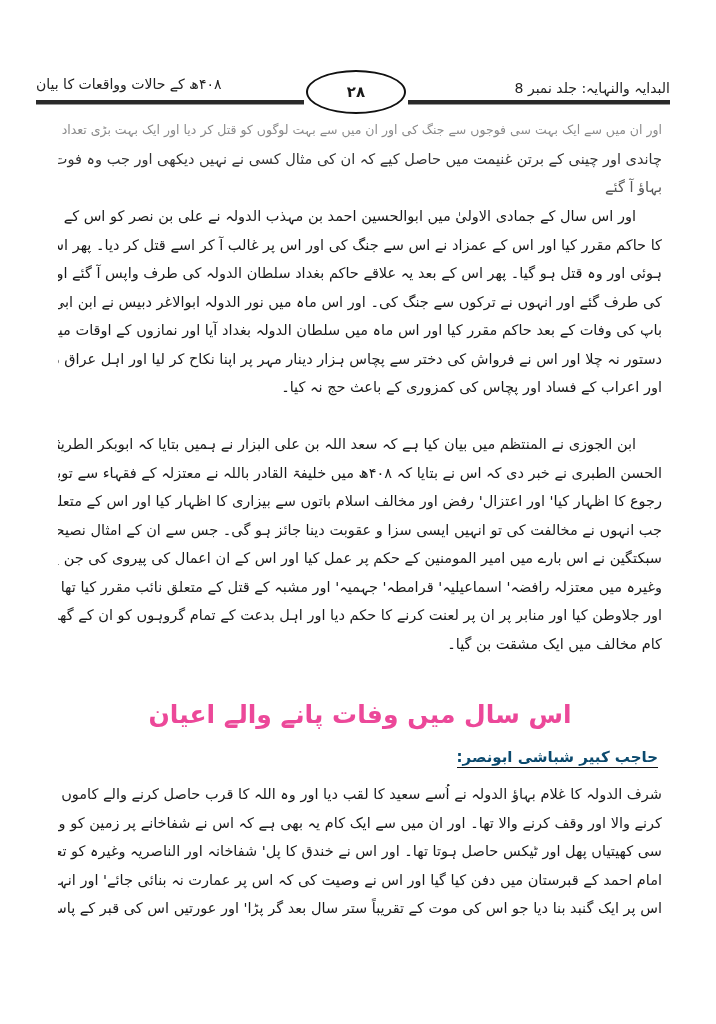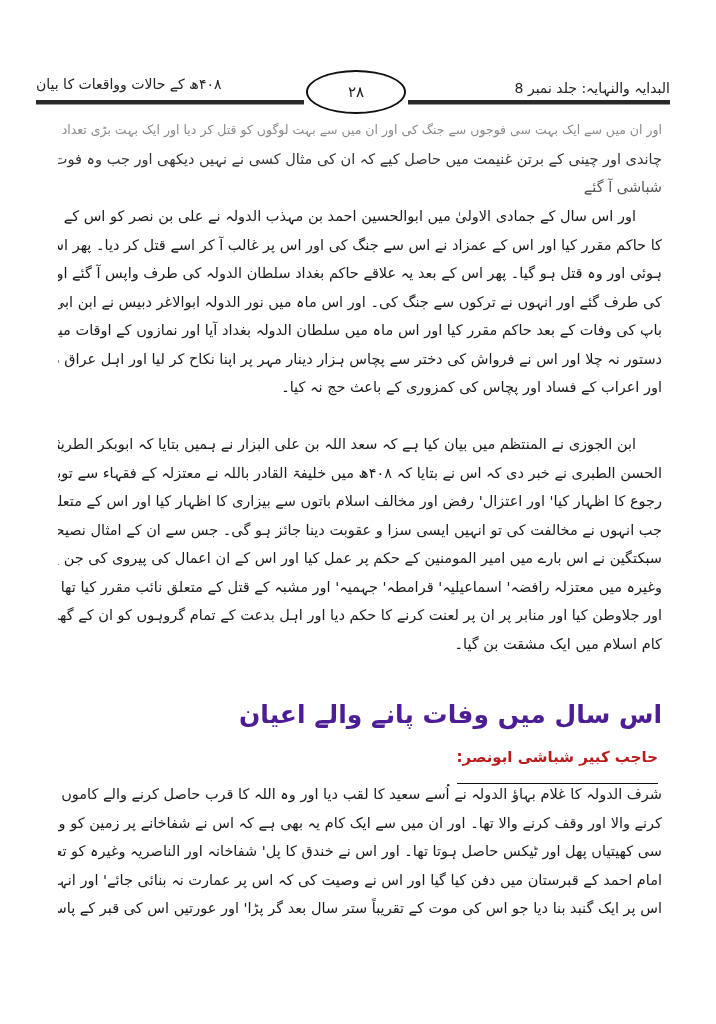--- a/index.html
+++ b/index.html
@@ -19,44 +19,44 @@
     position: absolute; left: 0; top: 6px; width: 268px; text-align: left;
     direction: rtl; font-size: 14px; color: #222; white-space: nowrap;
   }
   .rule { position: absolute; top: 30px; height: 4px; background: #2a2a2a; border-bottom: 1px solid #999; }
   .rule.left { left: 0; width: 268px; }
   .rule.right { right: 0; width: 262px; }
   .oval {
     position: absolute; left: 270px; top: 0px; width: 96px; height: 40px;
     border: 2px solid #111; border-radius: 50%;
     display: flex; align-items: center; justify-content: center;
-    font-size: 15px; font-weight: normal; direction: rtl;
+    font-size: 15px; font-weight: bold; direction: rtl;
   }
 
   
   .content { position: absolute; left: 58px; width: 604px; direction: rtl; }
   .line {
     height: 28.5px; line-height: 28.5px; font-size: 14.5px; text-align: justify;
     text-align-last: justify; white-space: nowrap; overflow: hidden; direction: rtl;
   }
   .line.last { text-align-last: right; }
   .line.faded { color: #8a8a8a; font-size: 12.5px; }
   .line.indent { padding-right: 26px; }
   .blk1 { top: 116px; }
   .blk2 { top: 202px; }
   .blk3 { top: 430px; }
 
   .section-title {
-    position: absolute; top: 700px; left: 58px; width: 604px; text-align: right;
-    direction: rtl; font-size: 25px; font-weight: bold; color: #4c1d95;
+    position: absolute; top: 700px; left: 58px; width: 604px; text-align: center;
+    direction: rtl; font-size: 25px; font-weight: bold; color: #ec4899;
   }
   .sub-title {
     position: absolute; top: 748px; right: 58px; direction: rtl;
-    font-size: 15px; font-weight: bold; color: #b91c1c;
-    border-bottom: 1.5px solid #111; padding-bottom: 17px;
+    font-size: 15px; font-weight: bold; color: #0c4a6e;
+    border-bottom: 1.5px solid #111; padding-bottom: 1px;
   }
   .blk4 { top: 780px; }
 </style>
 </head>
 <body>
 
 <div class="page">
 
   <div class="header">
     <div class="hdr-right">البدایہ والنہایہ: جلد نمبر 8</div>
@@ -64,42 +64,42 @@
     <div class="oval">
       <span>۲۸</span>
     </div>
     <div class="rule left"></div>
     <div class="hdr-left">۴۰۸ھ کے حالات وواقعات کا بیان</div>
   </div>
 
   <div class="content blk1">
     <div class="line faded">اور ان میں سے ایک بہت سی فوجوں سے جنگ کی اور ان میں سے بہت لوگوں کو قتل کر دیا اور ایک بہت بڑی تعداد کو قیدی بنا لیا اور سونے اور</div>
     <div class="line" style="color:#333">چاندی اور چینی کے برتن غنیمت میں حاصل کیے کہ ان کی مثال کسی نے نہیں دیکھی اور جب وہ فوت ہو گیا تو مشرک بلاد شرقیہ پر</div>
-    <div class="line last" style="color:#555">شباشی آ گئے</div>
+    <div class="line last" style="color:#555">بہاؤ آ گئے</div>
   </div>
 
   <div class="content blk2">
     <div class="line indent">اور اس سال کے جمادی الاولیٰ میں ابوالحسین احمد بن مہذب الدولہ نے علی بن نصر کو اس کے باپ کے بعد بلاد البطائح</div>
     <div class="line">کا حاکم مقرر کیا اور اس کے عمزاد نے اس سے جنگ کی اور اس پر غالب آ کر اسے قتل کر دیا۔ پھر اس کی مدت بھی اس پر دراز نہ</div>
     <div class="line">ہوئی اور وہ قتل ہو گیا۔ پھر اس کے بعد یہ علاقے حاکم بغداد سلطان الدولہ کی طرف واپس آ گئے اور عوام نے لالچ کیا' اور واسط</div>
     <div class="line">کی طرف گئے اور انہوں نے ترکوں سے جنگ کی۔ اور اس ماہ میں نور الدولہ ابوالاغر دبیس نے ابن ابی الحسن بن فرید کو اس کے</div>
     <div class="line">باپ کی وفات کے بعد حاکم مقرر کیا اور اس ماہ میں سلطان الدولہ بغداد آیا اور نمازوں کے اوقات میں طبل بجائے گئے اور یہ</div>
     <div class="line">دستور نہ چلا اور اس نے فرواش کی دختر سے پچاس ہزار دینار مہر پر اپنا نکاح کر لیا اور اہل عراق میں سے کسی نے شہروں کے فساد</div>
     <div class="line last">اور اعراب کے فساد اور پچاس کی کمزوری کے باعث حج نہ کیا۔</div>
   </div>
 
   <div class="content blk3">
     <div class="line indent">ابن الجوزی نے المنتظم میں بیان کیا ہے کہ سعد اللہ بن علی البزار نے ہمیں بتایا کہ ابوبکر الطریثیثی نے خبر دی کہ ہبۃ اللہ بن</div>
     <div class="line">الحسن الطبری نے خبر دی کہ اس نے بتایا کہ ۴۰۸ھ میں خلیفۃ القادر باللہ نے معتزلہ کے فقہاء سے توبہ کا مطالبہ کیا تو انہوں نے</div>
     <div class="line">رجوع کا اظہار کیا' اور اعتزال' رفض اور مخالف اسلام باتوں سے بیزاری کا اظہار کیا اور اس کے متعلق ان کی تحریرات لی گئیں کہ</div>
     <div class="line">جب انہوں نے مخالفت کی تو انہیں ایسی سزا و عقوبت دینا جائز ہو گی۔ جس سے ان کے امثال نصیحت حاصل کریں گے اور محمود بن</div>
     <div class="line">سبکتگین نے اس بارے میں امیر المومنین کے حکم پر عمل کیا اور اس کے ان اعمال کی پیروی کی جن پر اس نے اسے بلاد خراسان</div>
     <div class="line">وغیرہ میں معتزلہ رافضہ' اسماعیلیہ' قرامطہ' جہمیہ' اور مشبہ کے قتل کے متعلق نائب مقرر کیا تھا اور اس نے انہیں صلیب دیا اور قید کیا</div>
     <div class="line">اور جلاوطن کیا اور منابر پر ان پر لعنت کرنے کا حکم دیا اور اہل بدعت کے تمام گروہوں کو ان کے گھروں سے جلاوطن کر دیا اور یہ</div>
-    <div class="line last">کام اسلام میں ایک مشقت بن گیا۔</div>
+    <div class="line last">کام مخالف میں ایک مشقت بن گیا۔</div>
   </div>
 
   <div class="section-title">اس سال میں وفات پانے والے اعیان</div>
   <div class="sub-title">حاجب کبیر شباشی ابونصر:</div>
 
   <div class="content blk4">
     <div class="line">شرف الدولہ کا غلام بہاؤ الدولہ نے اُسے سعید کا لقب دیا اور وہ اللہ کا قرب حاصل کرنے والے کاموں پر بہت صدقہ</div>
     <div class="line">کرنے والا اور وقف کرنے والا تھا۔ اور ان میں سے ایک کام یہ بھی ہے کہ اس نے شفاخانے پر زمین کو وقف کیا جس سے بہت</div>
     <div class="line">سی کھیتیاں پھل اور ٹیکس حاصل ہوتا تھا۔ اور اس نے خندق کا پل' شفاخانہ اور الناصریہ وغیرہ کو تعمیر کیا اور جب وہ فوت ہوا تو اسے</div>
     <div class="line">امام احمد کے قبرستان میں دفن کیا گیا اور اس نے وصیت کی کہ اس پر عمارت نہ بنائی جائے' اور انہوں نے اس کی مخالفت کی' اور</div>

